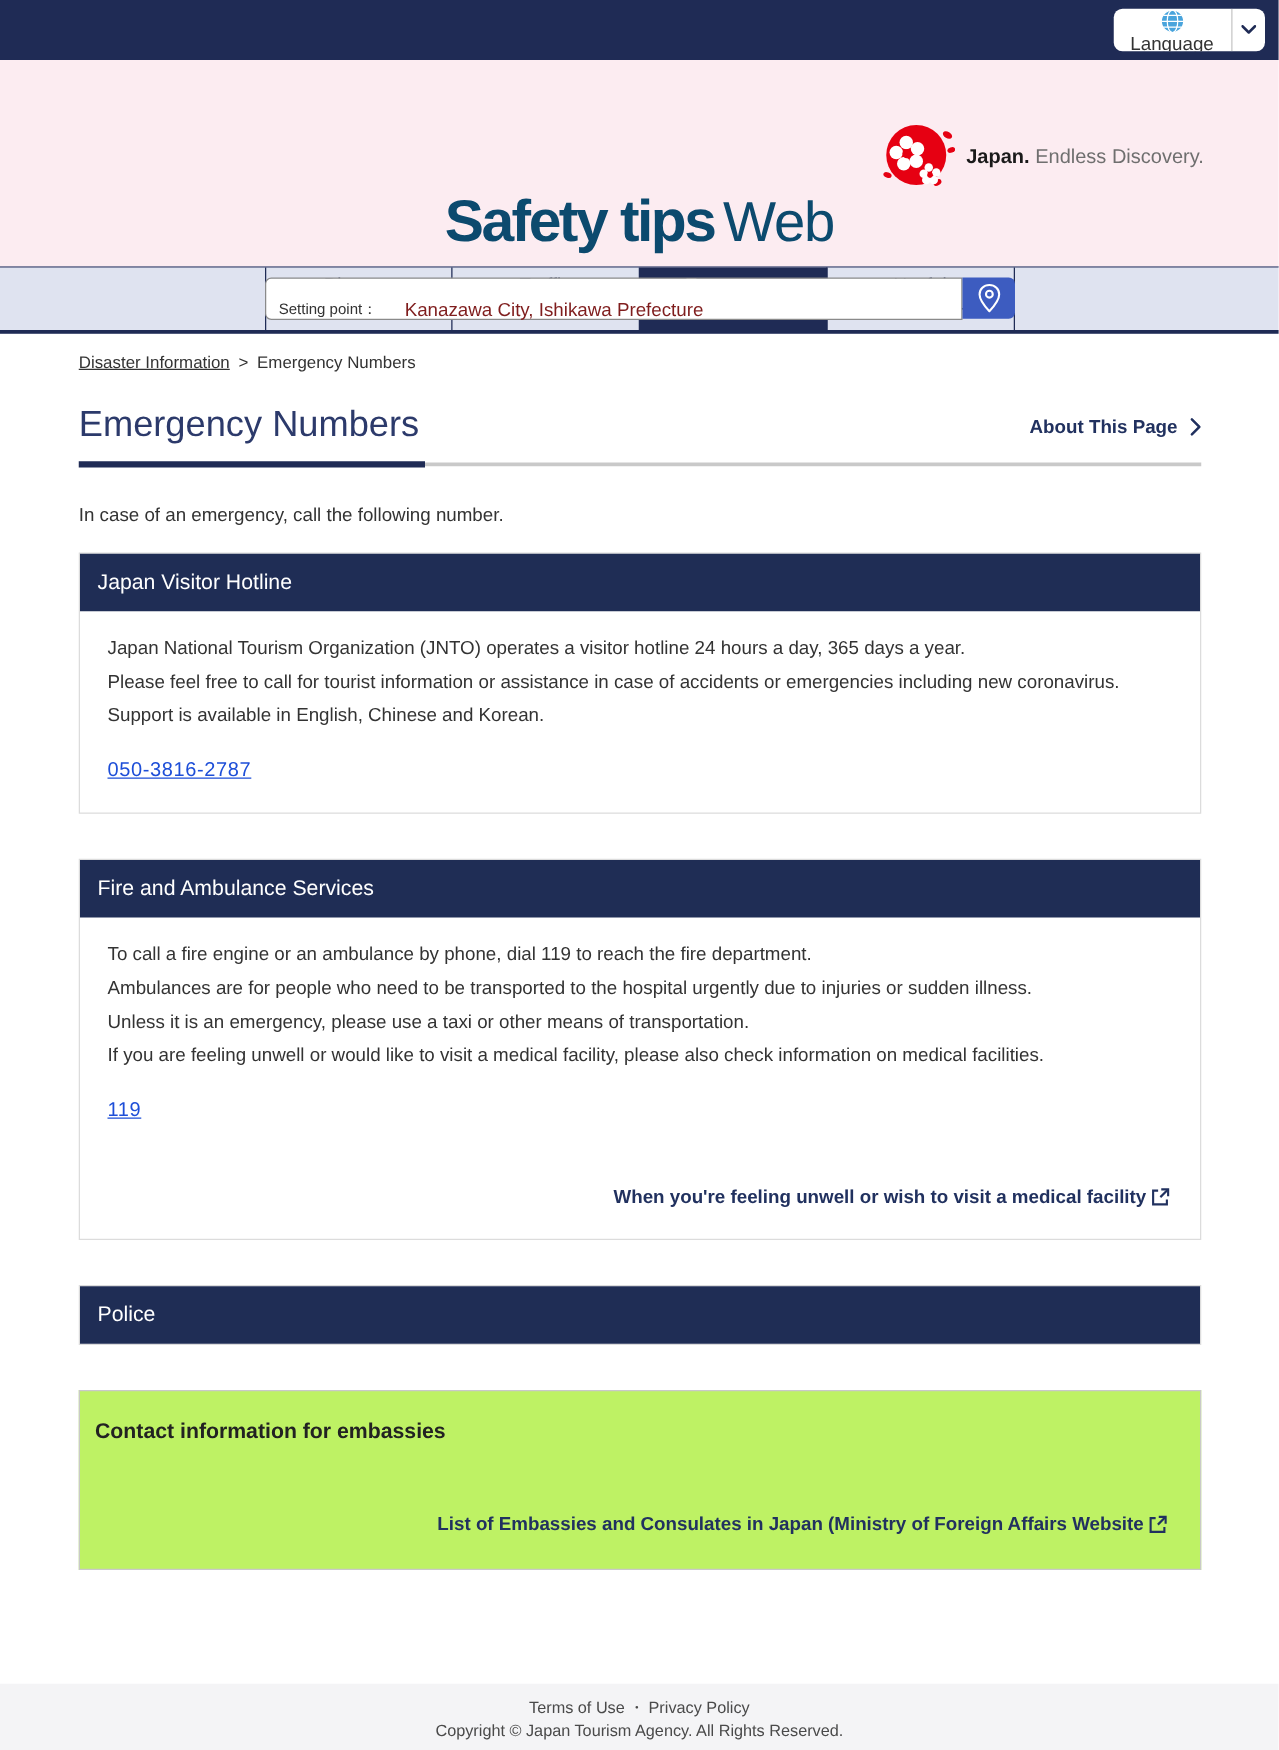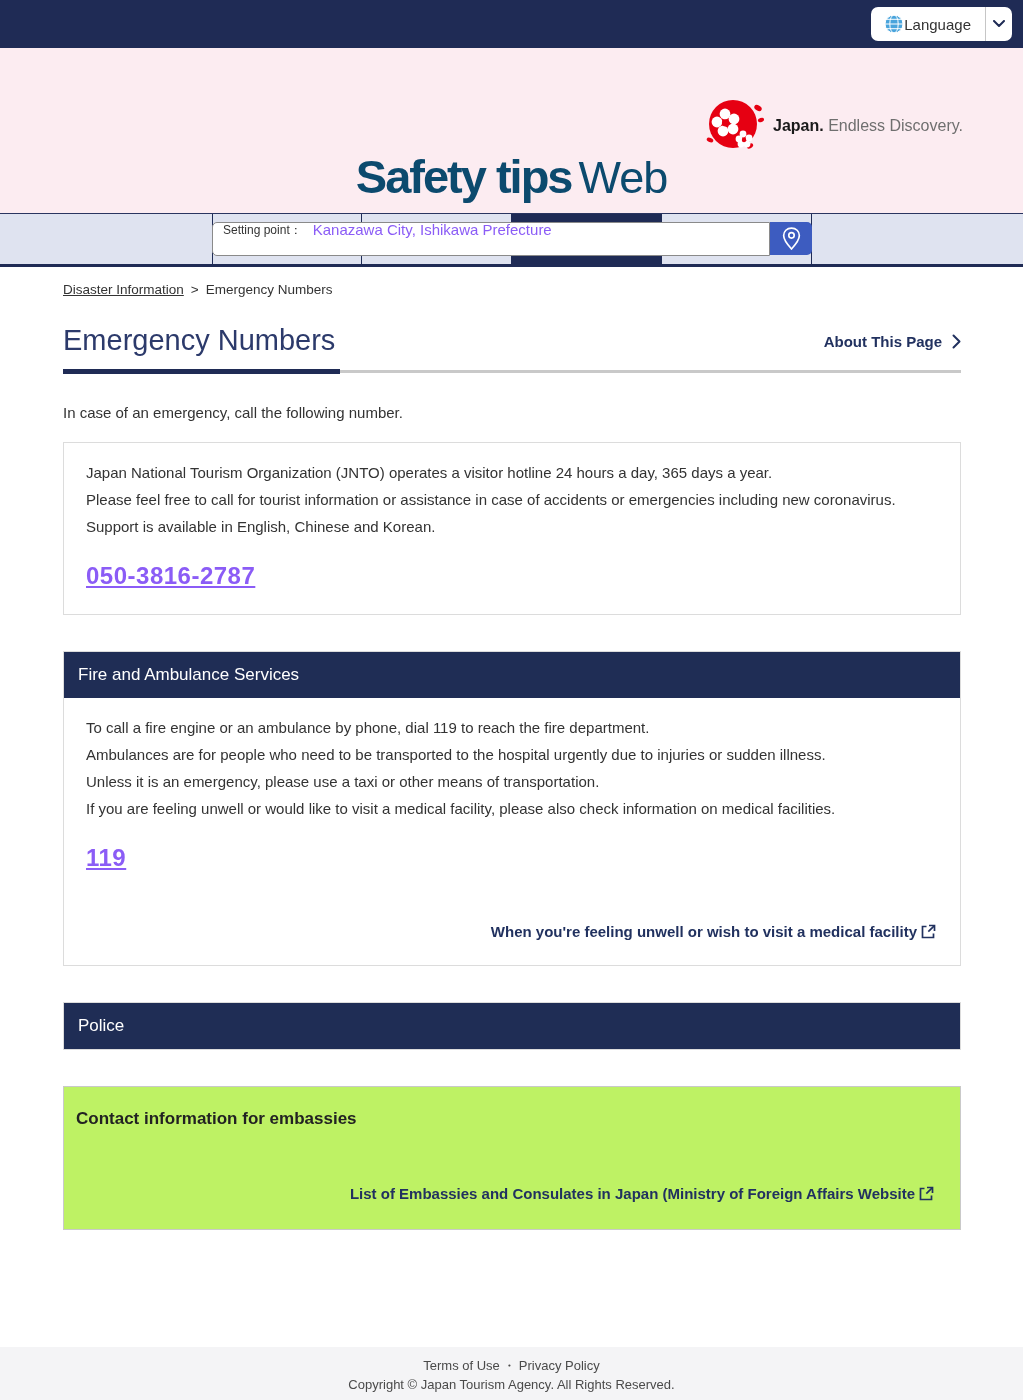--- a/index.html
+++ b/index.html
@@ -8,38 +8,38 @@
     width:1023px; height:1400px;
     font-family:"Liberation Sans","DejaVu Sans",sans-serif;
     background:#fff; color:#333;
     display:flex; flex-direction:column;
     overflow:hidden;
   }
 
   
   .topbar { flex:0 0 48px; background:#1f2b55; display:flex; align-items:center; justify-content:flex-end; }
   .lang-widget { display:flex; align-items:stretch; background:#fff; border-radius:7px; height:34px; margin-right:11px; overflow:hidden; cursor:pointer; }
-  .lang-main { display:flex; align-items:center; gap:0; padding:0 14px 0 13px; }
+  .lang-main { display:flex; align-items:center; gap:0; padding:0 14px 0 13px;flex-direction:column; }
   .lang-label { font-size:15px; color:#333; }
   .lang-caret { width:27px; border-left:1px solid #c6c6c6; display:flex; align-items:center; justify-content:center; }
 
   
   .header { flex:0 0 165px; background:#fcecf1; position:relative; }
   .logo { position:absolute; top:50px; right:60px; display:flex; align-items:center; gap:9px; }
   .logo-text { font-size:16px; white-space:nowrap; }
   .logo-japan { font-weight:700; color:#1a1a1a; }
   .logo-tag { color:#6f6f6f; }
   .site-title { position:absolute; top:101px; left:0; width:100%; text-align:center; color:#0c4a6e; white-space:nowrap; }
   .site-title .bold { font-size:47px; font-weight:800; letter-spacing:-2px; }
   .site-title .light { font-size:45px; font-weight:300; letter-spacing:-1px; margin-left:7px; }
 
   .search-row { position:absolute; top:174px; left:212px; width:600px; height:33px; display:flex; }
-  .search-input-wrap { flex:1; background:#fff; border:1px solid #8a8a8a; border-radius:5px 0 0 5px; display:flex; align-items:flex-end; padding:16px 10px; gap:9px; }
+  .search-input-wrap { flex:1; background:#fff; border:1px solid #8a8a8a; border-radius:5px 0 0 5px; display:flex; align-items:flex-start; padding:16px 10px; gap:20px; }
   .sp-label { font-size:12px; color:#333; white-space:nowrap; }
-  .sp-input { border:none; outline:none; flex:1; font-size:15px; color:#8b5cf6; background:transparent; font-family:inherit; }
+  .sp-input { border:none; outline:none; flex:1; font-size:15px; color:#7f1d1d; background:transparent; font-family:inherit; }
   .search-btn { width:42px; background:#3d5cc0; border:none; border-radius:0 5px 5px 0; display:flex; align-items:center; justify-content:center; cursor:pointer; }
 
   
   .nav { flex:0 0 54px; background:#dfe3f0; border-top:1px solid #2a3560; border-bottom:3px solid #1f2b55; display:flex; justify-content:center; }
   .tab { width:150px; display:flex; align-items:center; justify-content:center; text-align:center;
          font-size:15px; line-height:1.4; color:#1f2b55; border-right:1px solid #1f2b55; cursor:pointer; white-space:pre-line; }
   .tab:first-child { border-left:1px solid #1f2b55; }
   .tab.active { background:#1f2b55; color:#fff; }
 
   
@@ -56,21 +56,21 @@
   .rule { margin-top:12px; display:flex; align-items:center; }
   .rule-accent { width:277px; height:5px; background:#1f2b55; }
   .rule-rest { flex:1; height:3px; background:#c9c9c9; }
 
   .intro { margin:30px 0 21px; font-size:15px; color:#333; }
 
   .card { border:1px solid #dcdcdc; margin-bottom:36px; background:#fff; }
   .card-header { background:#1f2d55; color:#fff; font-size:17px; font-weight:500; padding:13px 14px; }
   .card-body { padding:16px 22px 24px; }
   .card-body p { margin:0; font-size:15px; line-height:27px; color:#333; }
-  .phone-link { display:inline-block; margin-top:22px; font-size:24px; font-weight:700; color:#8b5cf6; text-decoration:underline; cursor:pointer; letter-spacing:0.5px; }
+  .phone-link { display:inline-block; margin-top:22px; font-size:16px; font-weight:400; color:#1d4ed8; text-decoration:underline; cursor:pointer; letter-spacing:0.5px; }
   .link-row { text-align:right; padding-right:2px; margin-top:26px; }
   .nav-link { display:inline-flex; align-items:center; gap:4px; font-size:15px; font-weight:700; color:#21315f; cursor:pointer;margin-top:25px; }
 
   .embassy-card { border:1px solid #c9c9c9; padding:22px 12px 26px 12px; background:#bef264; }
   .embassy-title { font-size:17px; font-weight:700; color:#222; }
   .embassy-card .link-row { margin-top:31px; padding-right:14px; }
 
   
   .footer { flex:0 0 53px; margin-top:auto; background:#f4f4f6; text-align:center; font-size:13px; color:#4a4a4a; padding-top:9px; }
   .footer-line { line-height:19px; }
@@ -188,20 +188,21 @@
       </div>
     </div>
     <div class="rule">
       <div class="rule-accent"></div>
         <div class="rule-rest"></div>
     </div>
 
     <div class="intro">In case of an emergency, call the following number.</div>
 
     <div class="card">
+      <div class="card-header">Japan Visitor Hotline</div>
       <div class="card-body">
         <p>Japan National Tourism Organization (JNTO) operates a visitor hotline 24 hours a day, 365 days a year.</p>
         <p>Please feel free to call for tourist information or assistance in case of accidents or emergencies including new coronavirus.</p>
         <p>Support is available in English, Chinese and Korean.</p>
         <a class="phone-link">050-3816-2787</a>
       </div>
     </div>
 
     <div class="card">
       <div class="card-header">Fire and Ambulance Services</div>

